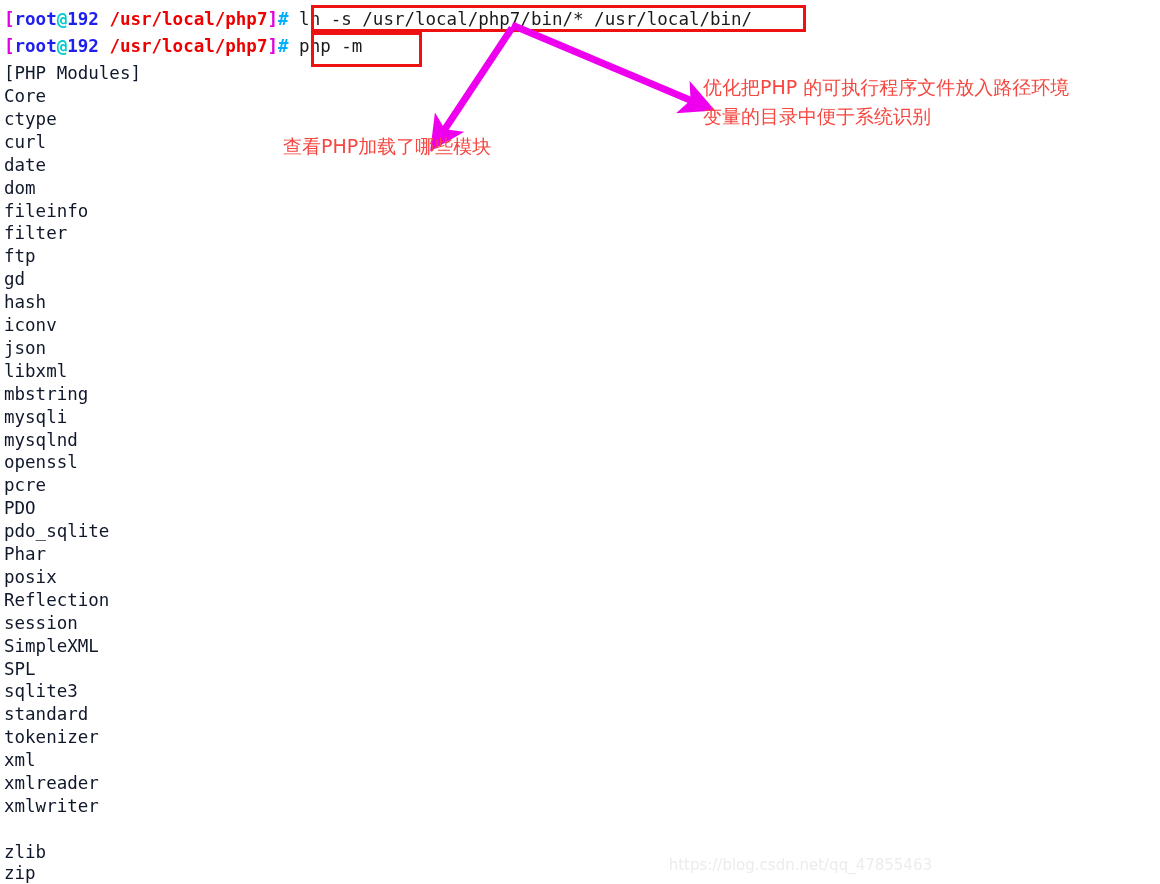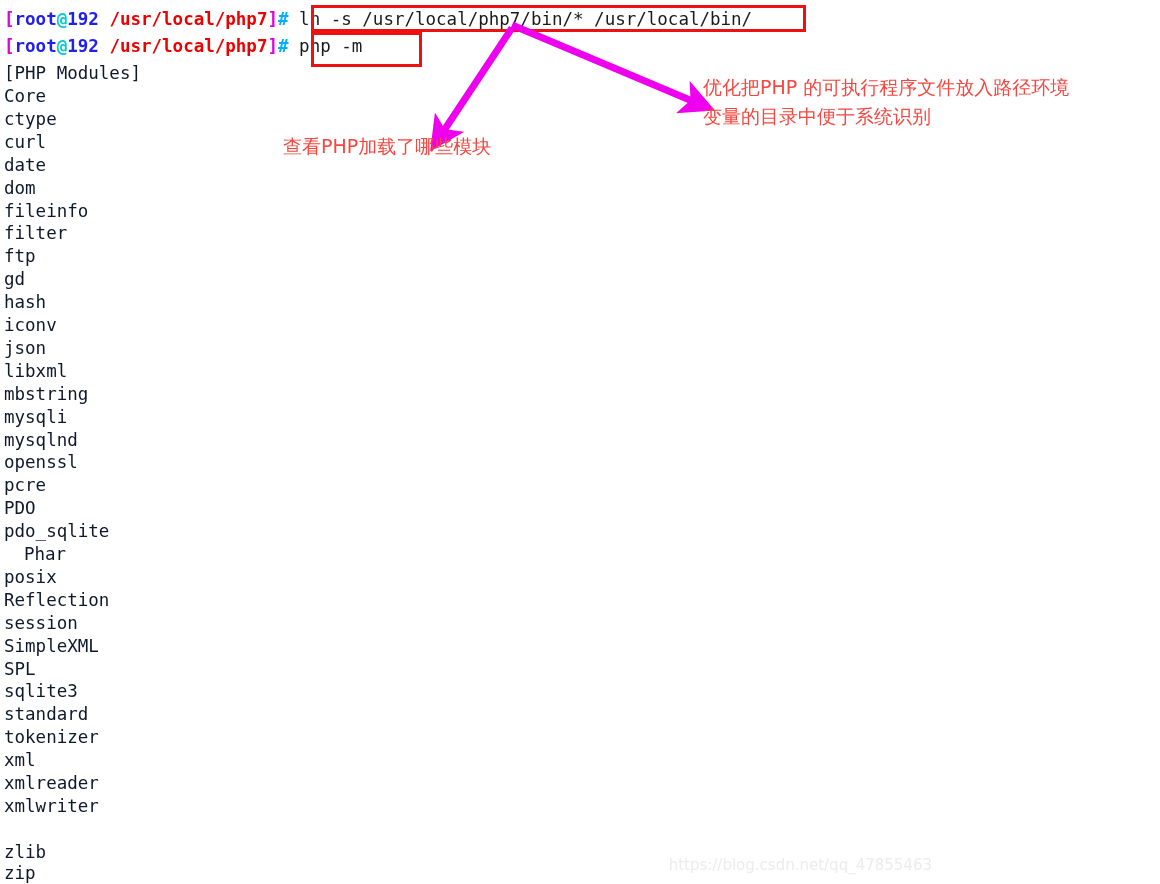--- a/index.html
+++ b/index.html
@@ -117,21 +117,21 @@
       <div class="mod-line" style="top: 310px;">iconv</div>
       <div class="mod-line" style="top: 332.9px; text-align: center;">json</div>
       <div class="mod-line" style="top: 355.8px;">libxml</div>
       <div class="mod-line" style="top: 378.7px;">mbstring</div>
       <div class="mod-line" style="top: 401.6px;">mysqli</div>
       <div class="mod-line" style="top: 424.5px;">mysqlnd</div>
       <div class="mod-line" style="top: 447.4px;">openssl</div>
       <div class="mod-line" style="top: 470.3px;">pcre</div>
       <div class="mod-line" style="top: 493.2px;">PDO</div>
       <div class="mod-line" style="top: 516.1px;">pdo_sqlite</div>
-      <div class="mod-line" style="top: 539px; margin-left: 20px;">Phar</div>
+      <div class="mod-line" style="top: 539px;">Phar</div>
       <div class="mod-line" style="top: 561.9px;">posix</div>
       <div class="mod-line" style="top: 584.8px;">Reflection</div>
       <div class="mod-line" style="top: 607.7px;">session</div>
       <div class="mod-line" style="top: 630.6px;">SimpleXML</div>
       <div class="mod-line" style="top: 653.5px;">SPL</div>
       <div class="mod-line" style="top: 676.4px;">sqlite3</div>
       <div class="mod-line" style="top: 699.3px;">standard</div>
       <div class="mod-line" style="top: 722.2px;">tokenizer</div>
       <div class="mod-line" style="top: 745.1px;">xml</div>
       <div class="mod-line" style="top: 768px;">xmlreader</div>

